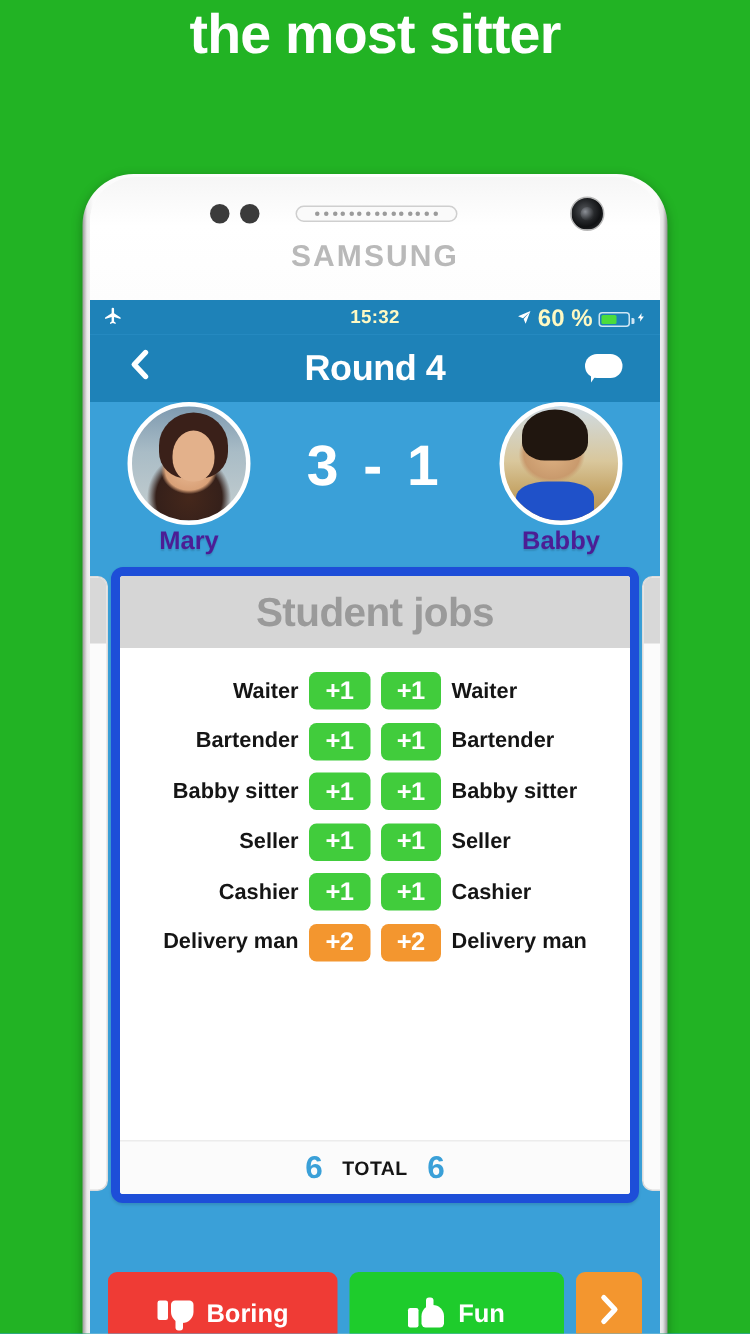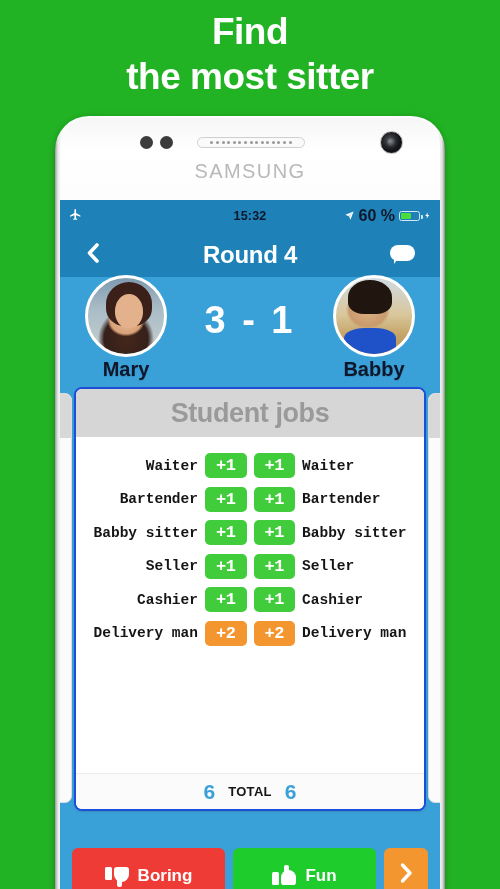--- a/index.html
+++ b/index.html
@@ -104,45 +104,45 @@
     top: 6px; left: 6px;
     width: 9px; height: 9px;
     border-radius: 50%;
     background: radial-gradient(circle at 35% 35%, #8c9097 0%, #2c2e31 70%);
   }
   .brand {
     position: absolute;
     top: 42px; left: 0; right: 0;
     text-align: center;
     font-size: 20px;
-    font-weight: normal;
+    font-weight: bold;
     letter-spacing: 1.4px;
     color: #b9b9b9;
     font-family: "Liberation Sans", sans-serif;
   }
 
   
   .screen {
     position: relative;
     width: 100%;
     height: 704px;
     background: #3aa0d8;
     overflow: hidden;
   }
 
   
   .statusbar {
     height: 23px;
     background: #1e82b8;
     display: flex;
-    align-items: center;
-    color: #0f172a;
+    align-items: flex-start;
+    color: #fef9c3;
     font-size: 12px;
     font-weight: bold;
-    padding: 16px 9px;
+    padding: 4px 9px;
     position: relative;
   }
   .sb-left { display: flex; align-items: center; gap: 5px; }
   .sb-clock {
     position: absolute;
     left: 0; right: 0;
     text-align: center;
     font-size: 12.5px;
     font-weight: bold;
     letter-spacing: .2px;
@@ -283,22 +283,22 @@
   }
   .avatar.john:after {
     content: "";
     position: absolute;
     left: 8px; bottom: 0;
     width: 52px; height: 26px;
     border-radius: 40% 40% 0 0;
     background: #1f51c9;
   }
   .pname {
-    color: #0f172a;
-    font-size: 20px;
+    color: #4c1d95;
+    font-size: 17px;
     font-weight: bold;
     margin-top: 1px;
     text-shadow: 0 1px 1px rgba(0,0,0,.12);
   }
   .score {
     color: #ffffff;
     font-size: 38px;
     font-weight: bold;
     letter-spacing: 3px;
     margin-bottom: 16px;
@@ -321,41 +321,40 @@
     overflow: hidden;
   }
   .card-peek .ph { height: 44px; background: #d8d8d8; }
   .card-peek.left  { left: -12px; }
   .card-peek.right { right: -12px; }
 
   .card {
     position: relative;
     height: 424px;
     background: #fbfbfb;
-    border: 2px solid #1d4ed8;
+    border: 6px solid #1d4ed8;
     border-radius: 8px;
     overflow: hidden;
     box-shadow: 0 1px 2px rgba(0,0,0,.12);
   }
   .card-title {
     height: 48px;
     background: #d6d6d6;
     display: flex;
     align-items: center;
     justify-content: center;
     color: #9a9a9a;
     font-size: 27px;
     font-weight: bold;
     letter-spacing: -0.4px;
   }
   .rows {
     padding: 12px 8px 0 8px;
     background: #ffffff;
     height: 340px;
-    font-family: Liberation Mono, monospace;
   }
   .row {
     display: flex;
     align-items: center;
     justify-content: center;
     height: 33.5px;
     gap: 7px;
   }
   .lbl {
     width: 118px;
@@ -463,21 +462,20 @@
     left: 3px; bottom: -5px;
     width: 5px; height: 7px;
     background: #ffffff;
     border-radius: 0 0 2px 2px;
   }
 </style>
 </head>
 <body>
 
 <div class="promo">
-  <div class="promo-line l1">Find</div>
   <div class="promo-line l2">the most sitter</div>
 </div>
 
 <div class="phone">
   <div class="phone-inner">
 
     <div class="bezel-top">
       <div class="sensor s1"></div>
       <div class="sensor s2"></div>
       <div class="earpiece">

